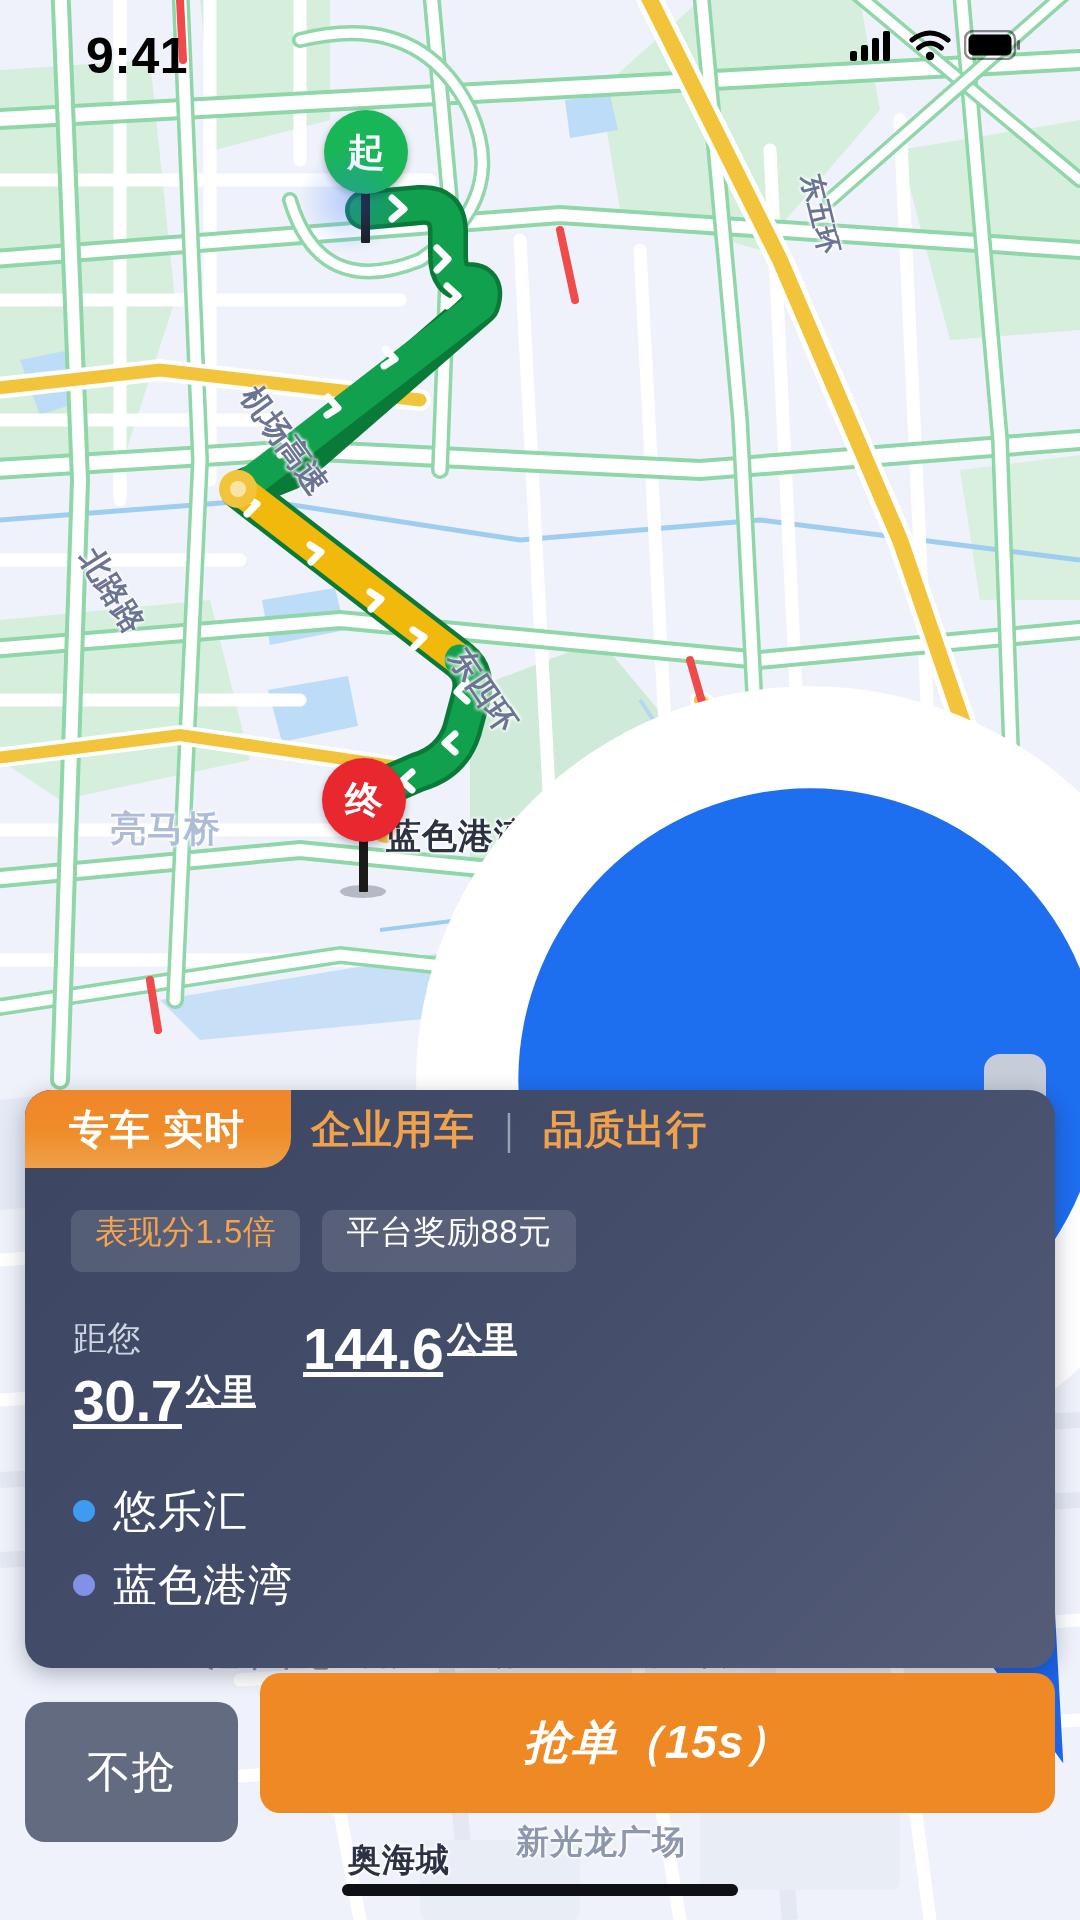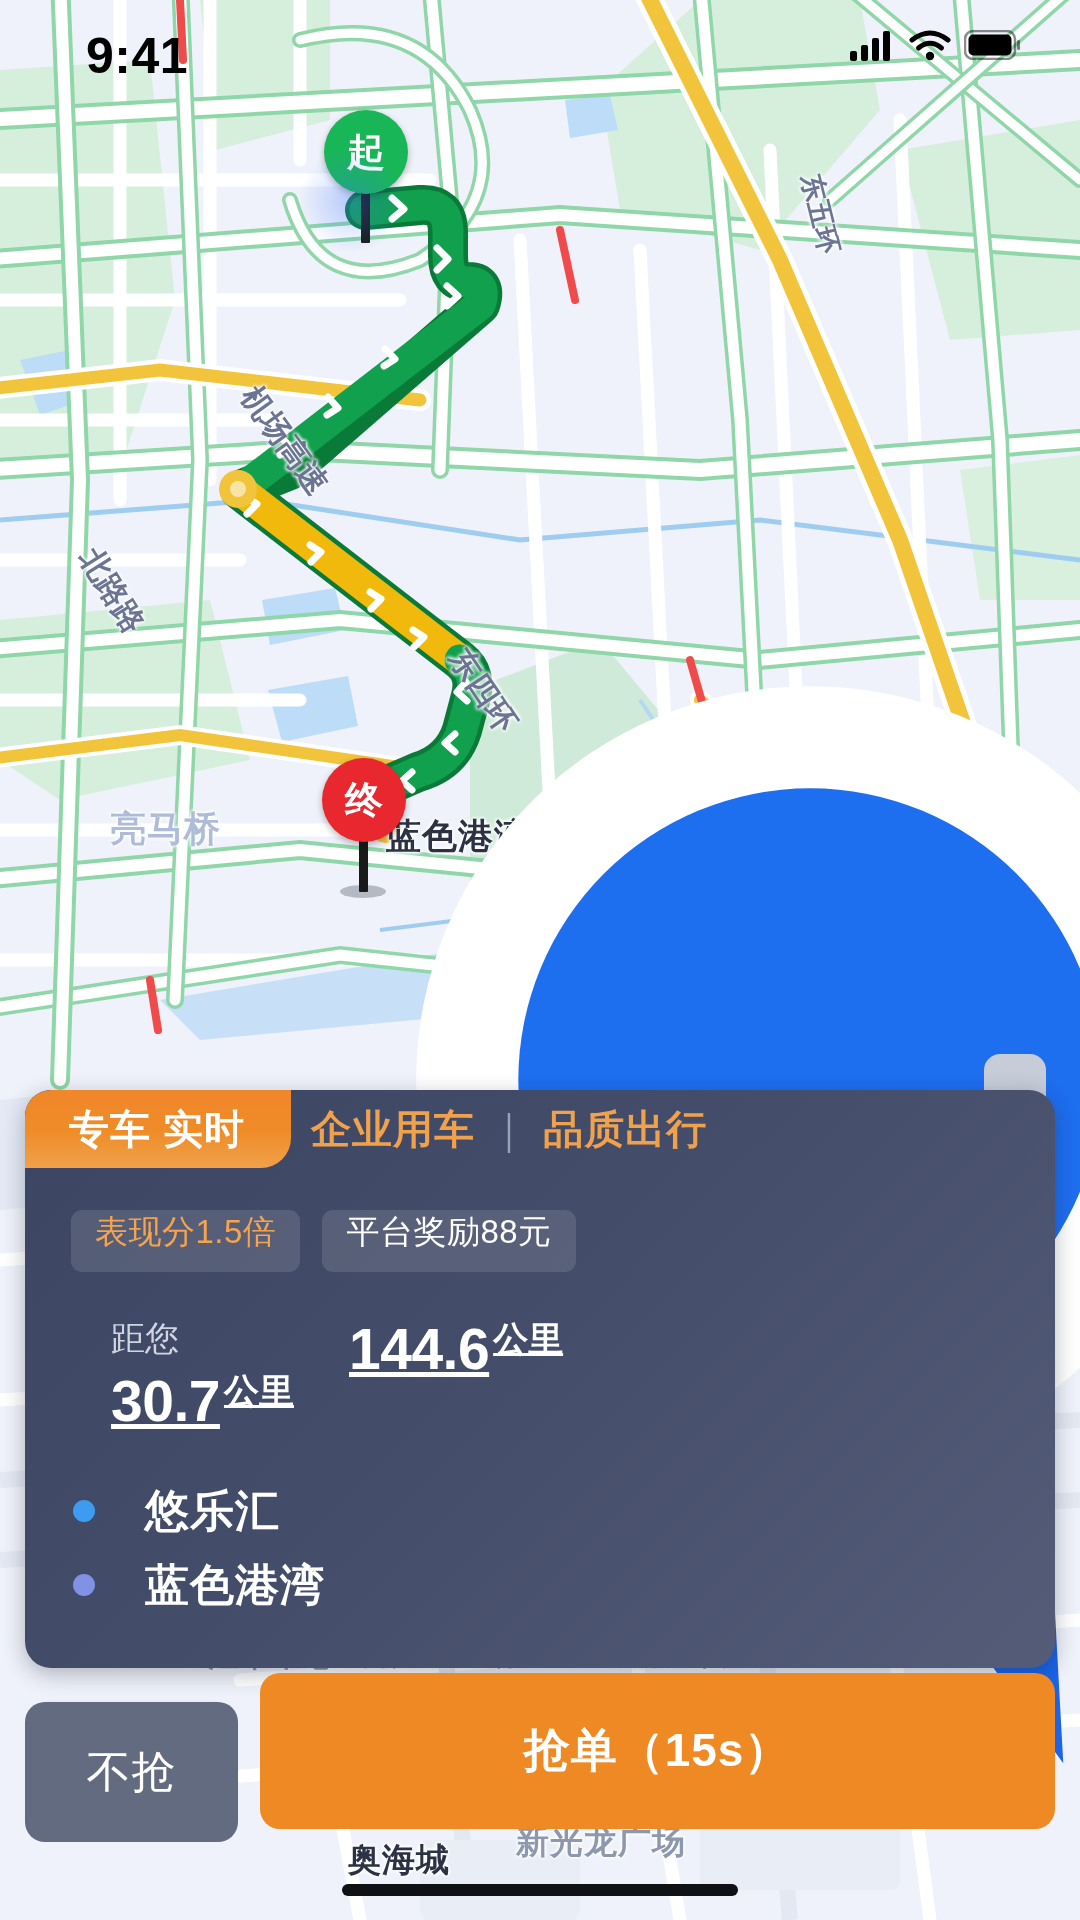--- a/index.html
+++ b/index.html
@@ -129,56 +129,56 @@
     display: flex; align-items: flex-start; justify-content: center;
     border-radius: 11px;
     background: rgba(255,255,255,.12);
     font-size: 33px; font-weight: 500; letter-spacing: .5px;
     white-space: nowrap;
   }
   .badge.accent { color: #f5a34e; }
   .badge.plain  { color: #ffffff; }
 
   #metrics {
-    display: flex; padding: 44px 4px 0 48px; gap: 8px; margin-left: 38px;
+    display: flex; padding: 44px 4px 0 48px; gap: 0;
   }
   .metric { display: flex; flex-direction: column; }
   .metric.m1 { width: 230px; }
   .metric-label {
     font-size: 34px; color: #cfd5e2; font-weight: 400; margin-bottom: 6px;
   }
   .metric-value { display: flex; align-items: flex-start; color: #fff; text-decoration: underline; }
   .metric-num { font-size: 57px; font-weight: 700; letter-spacing: -.5px; }
   .metric-unit { font-size: 35px; font-weight: 600; margin-left: 4px; }
 
   #stops { padding: 40px 0 46px 48px; }
   .stop { display: flex; align-items: center; height: 74px; }
   .stop-dot { width: 22px; height: 22px; border-radius: 50%; flex: 0 0 auto; }
   .stop-name {
-    margin-left: 50px; color: #fff; font-size: 44px; font-weight: 700; letter-spacing: 1px; text-align: right;
+    margin-left: 18px; color: #fff; font-size: 44px; font-weight: 400; letter-spacing: 1px; text-align: right;
   }
 
   
   #actions {
     position: absolute; left: 25px; top: 1673px; width: 1030px; height: 140px;
     display: flex; gap: 22px; z-index: 31;
   }
   #btn-decline {
     width: 213px; height: 140px; border-radius: 20px;
     background: #636b81;
     color: #fff; font-size: 44px; font-weight: 500;
     display: flex; align-items: center; justify-content: center;
     border: none; letter-spacing: 1px; margin-top: 29px;
   }
   #btn-accept {
-    flex: 1; height: 156px; border-radius: 20px;
+    flex: 1; height: 140px; border-radius: 20px;
     background: #ee8924;
     color: #fff; font-size: 46px; font-weight: 700;
     display: flex; align-items: center; justify-content: center;
-    border: none; letter-spacing: 1px;
+    border: none; letter-spacing: 1px; font-style: italic;
   }
 
   
   #home-indicator {
     position: absolute; left: 50%; transform: translateX(-50%);
     bottom: 24px; width: 396px; height: 12px; border-radius: 6px;
     background: #0f1115; z-index: 40;
   }
 </style>
 </head>

